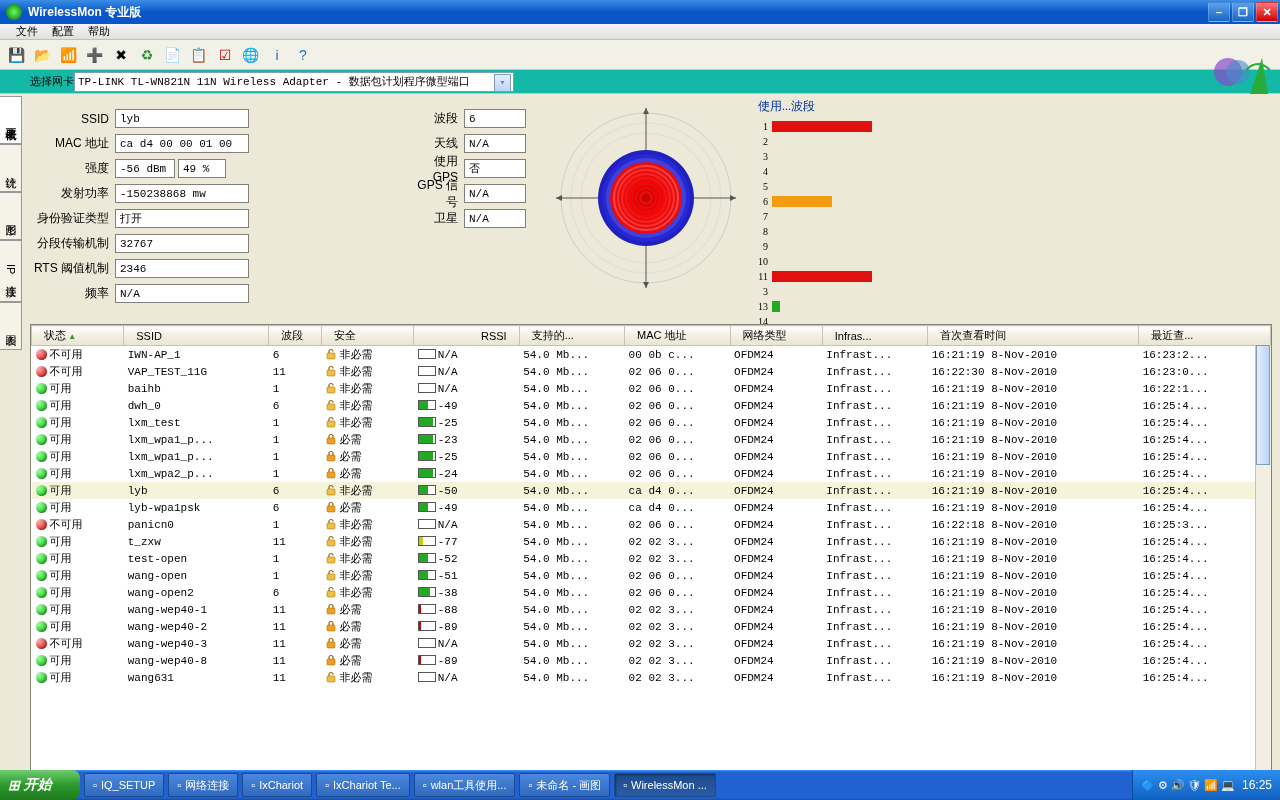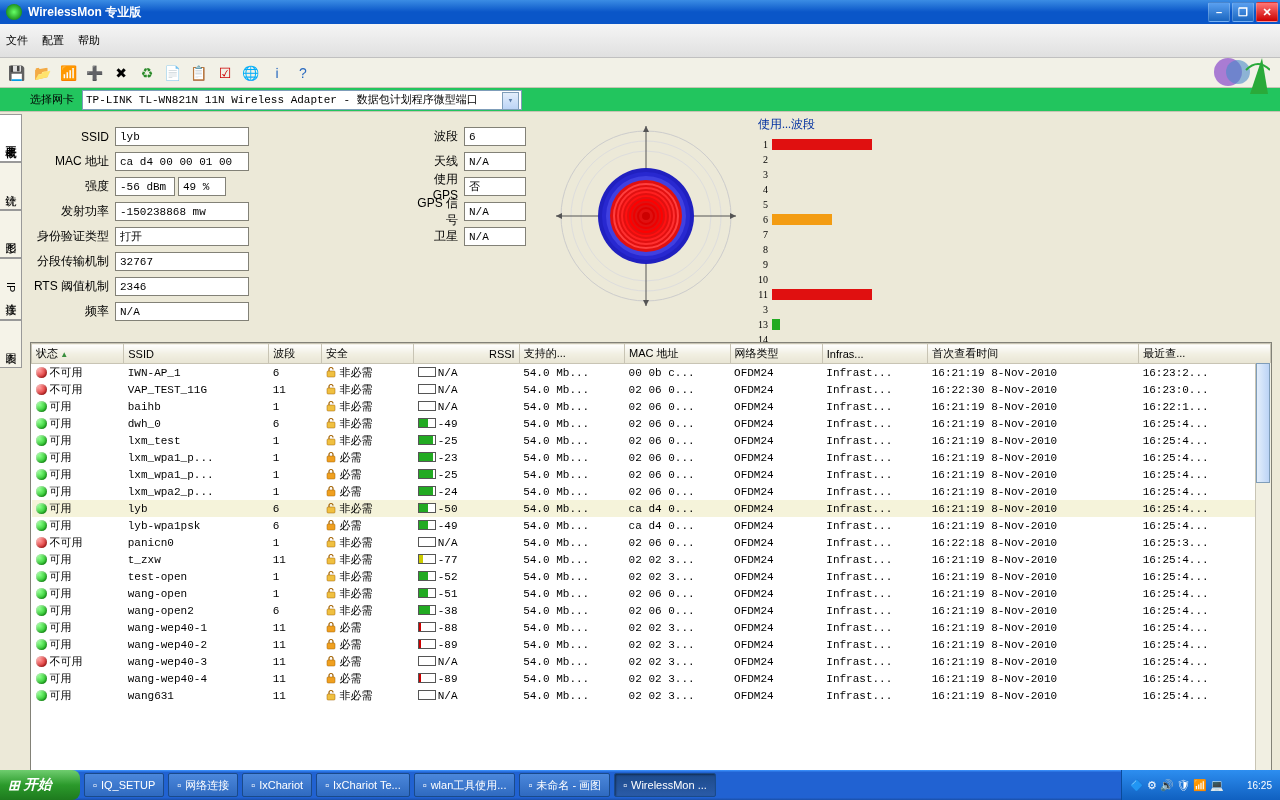--- a/index.html
+++ b/index.html
@@ -4,25 +4,25 @@
 <style>
 * { box-sizing: border-box; margin: 0; padding: 0; }
 body { font-family: "Microsoft YaHei", Tahoma, sans-serif; font-size: 11px; background: #ece9d8; width: 1280px; height: 800px; overflow: hidden; }
 .titlebar { height: 24px; background: linear-gradient(to bottom, #3b8de4 0%, #0a56c8 50%, #0a56c8 100%); color: #fff; display: flex; align-items: center; padding: 0 2px 0 6px; }
 .titlebar .icon { width: 16px; height: 16px; background: radial-gradient(circle,#6f6,#060); border-radius: 50%; margin-right: 6px; }
 .titlebar .title { flex: 1; font-weight: bold; font-size: 12px; }
 .win-btns { display: flex; gap: 2px; }
 .win-btn { width: 22px; height: 20px; border: 1px solid #fff3; display:flex; align-items:center; justify-content:center; color:#fff; font-weight:bold; border-radius:2px; }
 .win-btn.close { background: linear-gradient(to bottom,#f77,#c00); }
 .win-btn.mm { background: linear-gradient(to bottom,#5aa0f0,#1a66c0); }
-.menubar { height: 34px; background: linear-gradient(to bottom,#f5f5f5,#e0e0e0); display:flex; align-items:center; padding: 0 6px; gap: 14px; border-bottom:1px solid #c0c0c0;}
+.menubar { height: 16px; background: linear-gradient(to bottom,#f5f5f5,#e0e0e0); display:flex; align-items:center; padding: 0 16px; gap: 14px; border-bottom:1px solid #c0c0c0;}
 .menubar span { cursor: default; }
 .toolbar { height: 30px; background: #f2f1e7; display:flex; align-items:center; padding: 2px 6px; gap: 4px; border-bottom:1px solid #c8c4b4;}
 .tb-icon { width: 22px; height: 22px; border:1px solid transparent; display:flex; align-items:center; justify-content:center; font-size:14px; border-radius:3px; }
-.adapter-row { height: 24px; background:#22c55e; display:flex; align-items:center; padding: 2px 10px 2px 30px; gap: 8px; border-bottom:1px solid #c8c4b4;}
+.adapter-row { height: 24px; background:#14b8a6; display:flex; align-items:center; padding: 2px 10px 2px 30px; border-bottom:1px solid #c8c4b4;}
 .adapter-select { width: 440px; height: 20px; border:1px solid #7f9db9; background:#fff; font-family:"Courier New",monospace; font-size:11px; padding: 1px 18px 1px 3px; position:relative; }
 .adapter-select::after { content:"▾"; position:absolute; right:2px; top:1px; width:15px; height:16px; background:linear-gradient(to bottom,#e3eefb,#bcd4f6); border:1px solid #7f9db9; display:flex;align-items:center;justify-content:center; font-size:9px; color:#5a7ba8;}
 .content { display:flex; height: 698px; background:#ece9d8; }
 .sidetabs { width: 22px; background:#ece9d8; display:flex; flex-direction:column; padding-top:2px;}
 .sidetab { writing-mode: vertical-rl; height: 48px; border:1px solid #999; border-left:none; background:#f5f3e8; margin-bottom:0; display:flex;align-items:center;justify-content:center; font-size:11px; cursor:pointer;}
 .sidetab.active { background:#fff; font-weight:bold;}
 .main { flex:1; padding: 4px 8px; display:flex; flex-direction:column; }
 .top-panel { display:flex; gap: 18px; height: 220px; margin-bottom: 6px;}
 .fields { width: 360px; padding-top: 8px;}
 .field-row { display:flex; align-items:center; height: 25px; }
@@ -32,39 +32,39 @@
 .field-row .pct { width: 48px; margin-left:3px;}
 .col2 { width: 130px; padding-top:8px;}
 .radar { width: 180px; height: 200px; display:flex; align-items:center; justify-content:center; }
 .channels { width: 220px; padding-top: 0; font-family: Liberation Serif, serif;}
 .channels .hdr { color:#0030a0; font-size:12px; margin-bottom:4px; padding-left: 4px;}
 .ch-row { display:flex; align-items:center; height: 15px; font-size:10px; }
 .ch-row .num { width: 16px; text-align:right; padding-right:2px;}
 .ch-row .bar { height: 11px; margin-left:2px;}
 .grid-wrap { flex:1; border:1px solid #828177; background:#fff; overflow:hidden; position: relative;}
 .grid { width: 100%; border-collapse: collapse; font-family:"Courier New",monospace; font-size:11px; }
-.grid thead th { background: linear-gradient(to bottom,#fff,#f1efe2 50%,#e8e5d4); border:1px solid #c8c4b4; text-align:left; padding: 2px 4px; font-weight:normal; font-family:Tahoma,sans-serif; position:sticky; top:0;}
+.grid thead th { background: linear-gradient(to bottom,#fff,#f1efe2 50%,#e8e5d4); border:1px solid #c8c4b4; text-align:left; padding: 2px 12px; font-weight:normal; font-family:Tahoma,sans-serif; position:sticky; top:0;}
 .grid thead th.status::after { content:" ▲"; color:#388e3c; font-size:8px;}
 .grid tbody td { padding: 1px 4px; white-space:nowrap; overflow:hidden; }
 .grid tbody tr.sel td { background:#f5f3da; }
 .dot { display:inline-block; width:11px; height:11px; border-radius:50%; margin-right:3px; vertical-align:-2px; box-shadow: inset -1px -1px 2px rgba(0,0,0,.3), inset 1px 1px 2px rgba(255,255,255,.5);}
 .dot.g { background: radial-gradient(circle at 35% 35%,#8f8,#0a0);}
 .dot.r { background: radial-gradient(circle at 35% 35%,#f99,#c00);}
 .lock { display:inline-block; width:12px; height:12px; vertical-align:-2px; margin-right:2px;}
 .rssi-bar { display:inline-block; width:18px; height:10px; border:1px solid #555; vertical-align:-1px; margin-right:2px; position:relative; background:#fff;}
 .rssi-bar .fill { position:absolute; left:0; top:0; bottom:0; }
 .scroller { position:absolute; right:0; top:20px; bottom:0; width:16px; background:#f1efe2; border-left:1px solid #c8c4b4;}
 .scroller .thumb { background:linear-gradient(to right,#e3eefb,#bcd4f6); border:1px solid #7f9db9; width:14px; height:120px; margin-top:0;}
 .status-bar { height: 20px; background:#f2f1e7; border-top:1px solid #c8c4b4; padding:2px 8px; font-size:12px;}
 .taskbar { position:fixed; bottom:0; left:0; right:0; height:30px; background: linear-gradient(to bottom,#3d95ff 0%,#2162d2 8%,#2162d2 92%,#1a4fa8 100%); display:flex; align-items:center; color:#fff; font-size:11px;}
 .start { height:30px; width:80px; background: linear-gradient(to bottom,#6fcd6f,#2b9a2b 50%,#1e7a1e); display:flex;align-items:center; padding:0 8px; font-weight:bold; font-style:italic; font-size:14px; border-radius:0 8px 8px 0;}
 .task-btn { height:24px; background: linear-gradient(to bottom,#4b87db,#2f6ac0); border:1px solid #1a4a8a; margin-left:4px; padding:0 8px; display:flex; align-items:center; gap:4px; border-radius:2px; max-width:140px; overflow:hidden;}
 .task-btn.active { background: linear-gradient(to bottom,#1d4a8a,#2a5ba8); box-shadow: inset 1px 1px 2px rgba(0,0,0,.4);}
 .tray { margin-left:auto; height:30px; background: linear-gradient(to bottom,#2d8ef0,#1060c0); padding:0 8px; display:flex; align-items:center; gap:3px; border-left:1px solid #0a4a9a;}
-.tray .clock { margin-left:20px; font-size:10px;}
+.tray .clock { margin-left:4px; font-size:12px;}
 .logo { position:absolute; right:10px; top:50px; width:60px; height:44px; }
 </style>
 </head>
 <body>
 
 <div class="titlebar">
   <span class="icon"></span>
   <span class="title">WirelessMon 专业版</span>
   <div class="win-btns">
     <div class="win-btn mm">–</div>
@@ -565,21 +565,21 @@
               <td><span class="rssi-bar"></span>N/A</td>
               <td>54.0 Mb...</td>
               <td>02 02 3...</td>
               <td>OFDM24</td>
               <td>Infrast...</td>
               <td>16:21:19 8-Nov-2010</td>
               <td>16:25:4...</td>
             </tr>
             <tr>
               <td><span class="dot g"></span>可用</td>
-              <td>wang-wep40-4</td>
+              <td>wang-wep40-8</td>
               <td>11</td>
               <td><svg class="lock" viewBox="0 0 12 12">
                   <rect x="2" y="5" width="8" height="6" rx="1" fill="#f0a020" stroke="#a06000" stroke-width=".5"></rect>
                   <path d="M4 5 V3.5 a2 2 0 0 1 4 0 V5" fill="none" stroke="#a06000" stroke-width="1.2"></path>
                 </svg>必需</td>
               <td><span class="rssi-bar"><span class="fill" style="width:13%;background:#c00"></span></span>-89</td>
               <td>54.0 Mb...</td>
               <td>02 02 3...</td>
               <td>OFDM24</td>
               <td>Infrast...</td>

